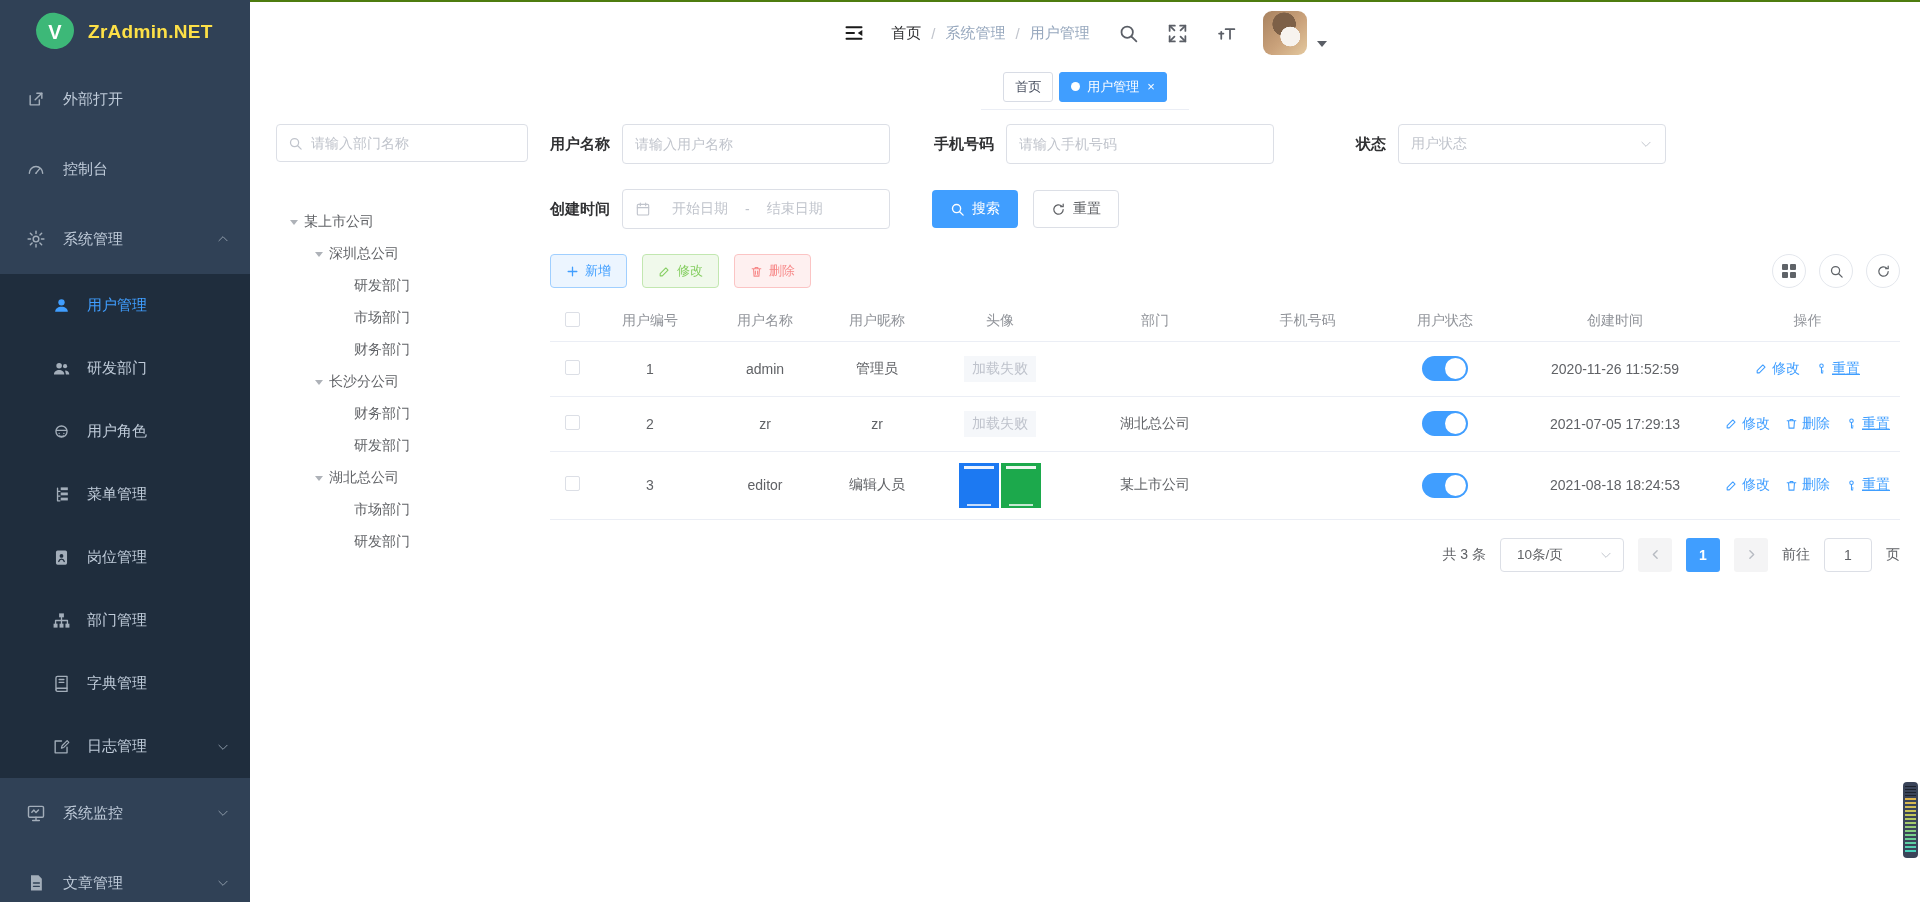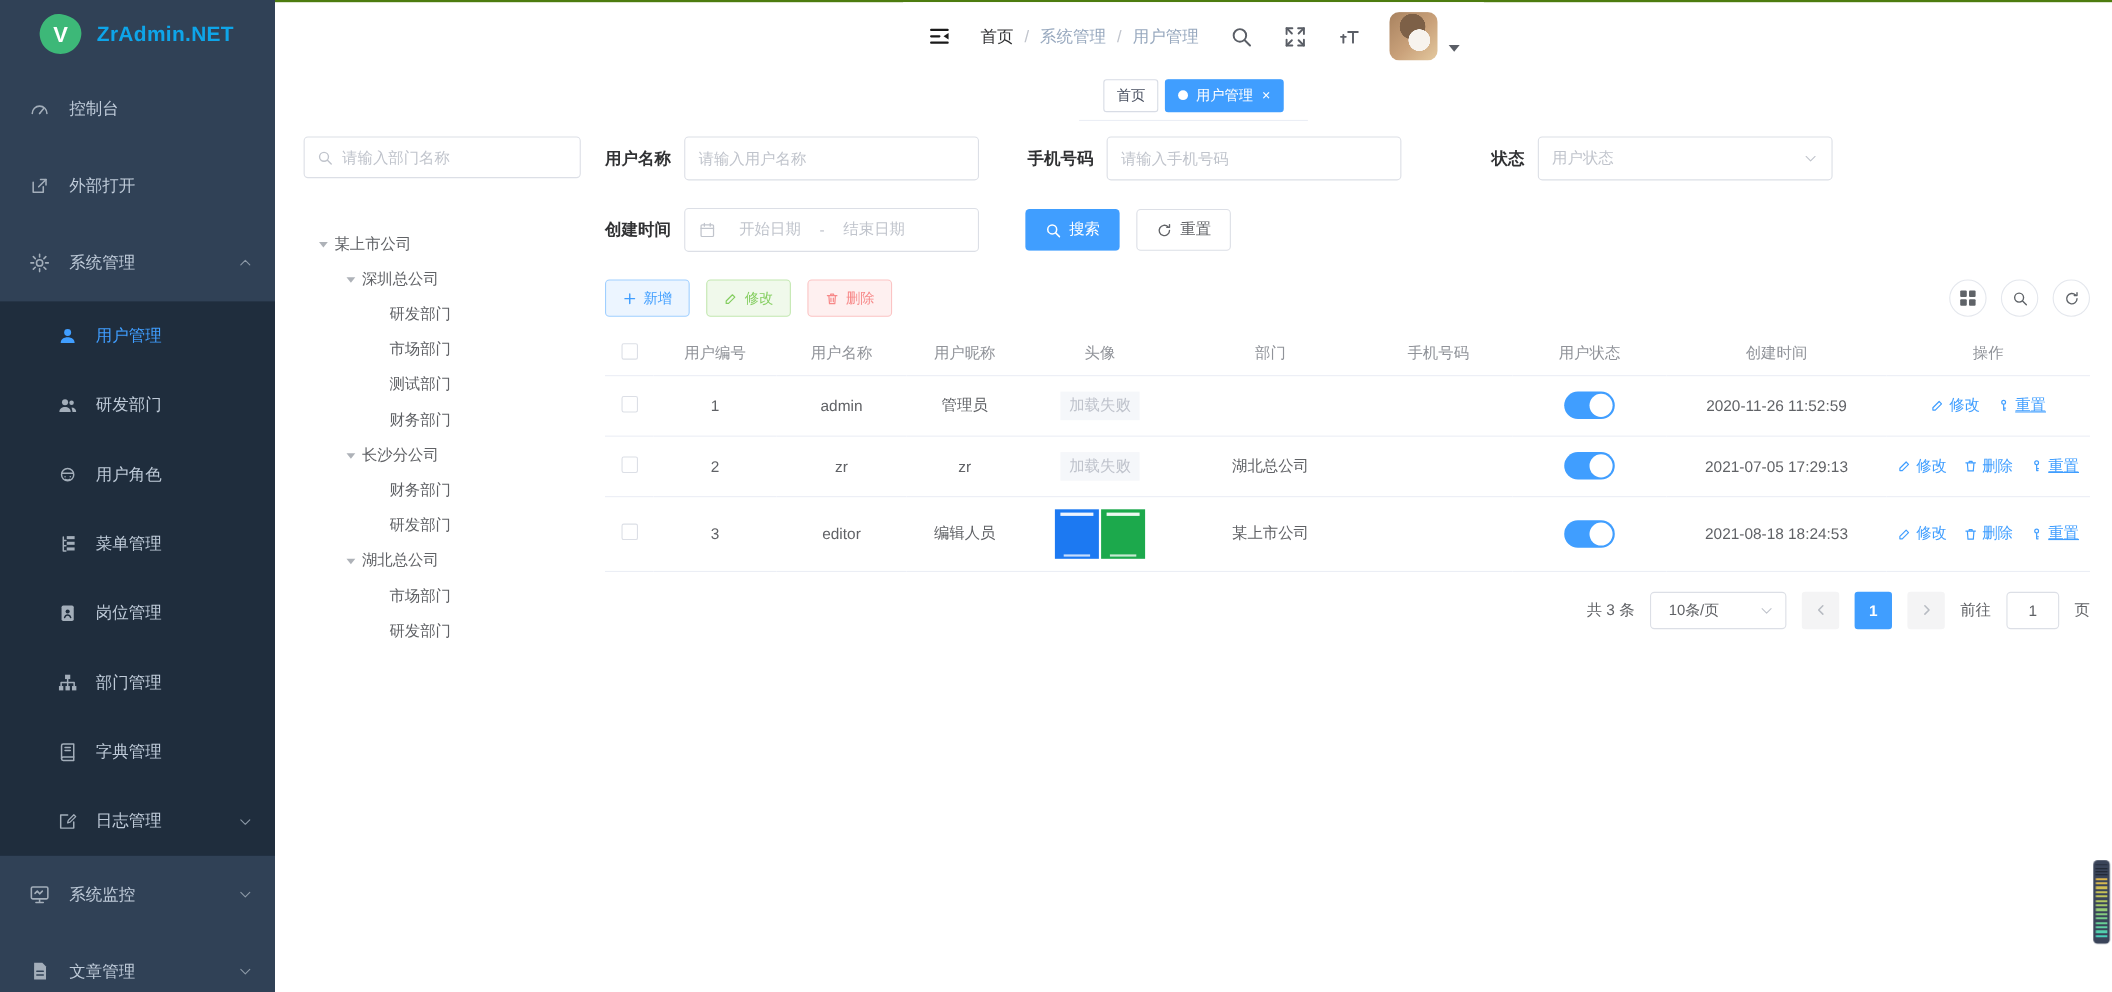--- a/index.html
+++ b/index.html
@@ -6,21 +6,21 @@
   html,body { width:1920px; height:902px; overflow:hidden; background:#fff;
     font-family:"Liberation Sans","DejaVu Sans",sans-serif; font-size:14px; }
   .app { display:flex; width:1920px; height:902px; }
 
   
   .sidebar { width:250px; height:902px; background:#304156; flex-shrink:0; color:#bfcbd9; }
   .logo-row { height:64px; display:flex; align-items:center; padding-left:34px; }
   .logo-blob { width:42px; height:42px; position:relative; flex-shrink:0; }
   .logo-letter { position:absolute; left:0; top:0; width:42px; height:42px;
     display:flex; align-items:center; justify-content:center; color:#fff; font-weight:700; font-size:20px; }
-  .brand-name { color:#0ea5e9; font-weight:700; font-size:19px; margin-left:12px; letter-spacing:.3px; }
+  .brand-name { color:#fde047; font-weight:700; font-size:19px; margin-left:12px; letter-spacing:.3px; }
   .menu-item { height:70px; display:flex; align-items:center; padding:0 20px 0 26px; cursor:pointer; font-size:15px; }
   .mi-icon { width:20px; height:20px; margin-right:17px; color:#a3aeba; flex-shrink:0; }
   .mi-chevron { margin-left:auto; color:#8d9aa8; width:14px; height:14px; }
   .submenu { background:#1f2d3d; }
   .sub-item { height:63px; display:flex; align-items:center; padding:0 20px 0 52px; cursor:pointer; font-size:15px; }
   .sub-item .mi-icon { width:19px; height:19px; margin-right:16px; }
   .sub-item.active, .sub-item.active .mi-icon { color:#409eff; }
   svg.ic { display:block; width:100%; height:100%; fill:none; stroke:currentColor; stroke-width:1.7; stroke-linecap:round; stroke-linejoin:round; }
 
   
@@ -154,36 +154,36 @@
           </svg>
         <span class="logo-letter">V</span>
       </span>
       <span class="brand-name">ZrAdmin.NET</span>
     </div>
 
     <nav>
       <div class="menu-item">
         <span class="mi-icon">
             <svg class="ic" viewBox="0 0 24 24">
+              <path d="M5 8v11h11v-6"></path>
+              <path d="M13 5h6v6"></path>
+              <path d="M19 5l-8 8"></path>
+            </svg>
+          </span>
+        <span>外部打开</span>
+      </div>
+      <div class="menu-item">
+        <span class="mi-icon">
+            <svg class="ic" viewBox="0 0 24 24">
               <path d="M4 17a8 8 0 1 1 16 0"></path>
               <path d="M12 17l4.2-5.2"></path>
               <path d="M12 17h.01"></path>
             </svg>
           </span>
         <span>控制台</span>
-      </div>
-      <div class="menu-item">
-        <span class="mi-icon">
-            <svg class="ic" viewBox="0 0 24 24">
-              <path d="M5 8v11h11v-6"></path>
-              <path d="M13 5h6v6"></path>
-              <path d="M19 5l-8 8"></path>
-            </svg>
-          </span>
-        <span>外部打开</span>
       </div>
       <div class="menu-item">
         <span class="mi-icon">
             <svg class="ic" viewBox="0 0 24 24">
               <circle cx="12" cy="12" r="3.4"></circle>
               <path d="M12 2.5v3M12 18.5v3M2.5 12h3M18.5 12h3M5.2 5.2l2.1 2.1M16.7 16.7l2.1 2.1M18.8 5.2l-2.1 2.1M7.3 16.7l-2.1 2.1"></path>
             </svg>
           </span>
         <span>系统管理</span>
         <span class="mi-chevron">
@@ -392,23 +392,20 @@
               <span class="tcaret">
                 <i></i>
               </span>
               <span>深圳总公司</span>
             </div>
           <div class="tnode lv2">
               <span>研发部门</span>
             </div>
           <div class="tnode lv2">
               <span>市场部门</span>
-            </div>
-          <div class="tnode lv2">
-              <span>测试部门</span>
             </div>
           <div class="tnode lv2">
               <span>财务部门</span>
             </div>
           <div class="tnode lv1">
               <span class="tcaret">
                 <i></i>
               </span>
               <span>长沙分公司</span>
             </div>

